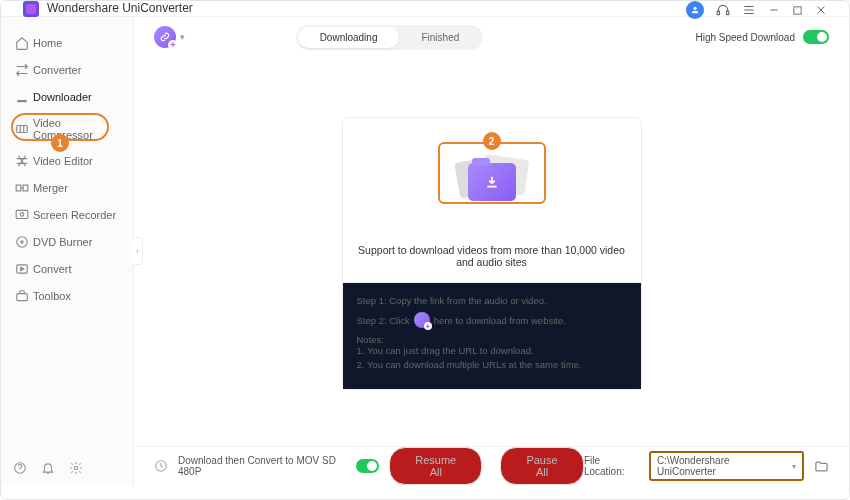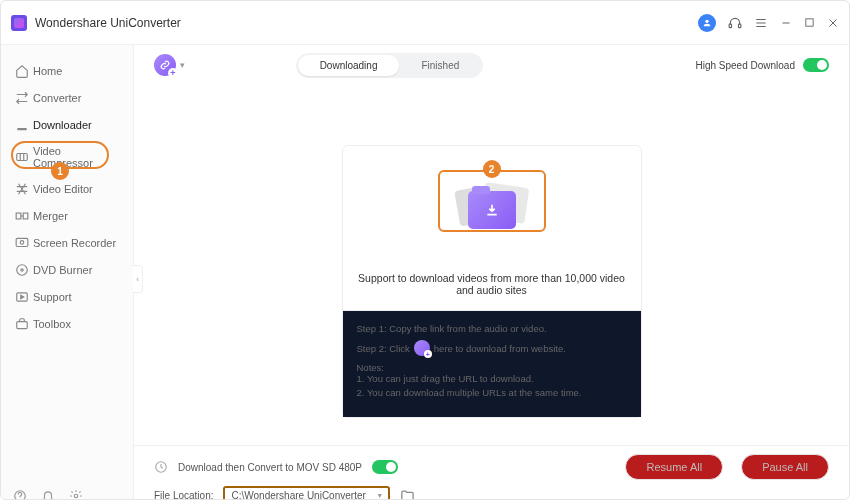--- a/index.html
+++ b/index.html
@@ -1,17 +1,17 @@
 <!DOCTYPE html>
 <html><head>
 <meta charset="utf-8">
 <style>
 *{margin:0;padding:0;box-sizing:border-box;font-family:-apple-system,BlinkMacSystemFont,"Segoe UI",Arial,sans-serif}
 body{width:850px;height:500px;background:#fff;overflow:hidden;border:1px solid #e5e5e5;border-radius:6px;position:relative}
-.titlebar{height:44px;display:flex;align-items:center;padding:0 10px;border-bottom:1px solid #f0f0f0}
+.titlebar{height:16px;display:flex;align-items:flex-start;padding:0 22px;border-bottom:1px solid #f0f0f0}
 .titlebar .logo{width:16px;height:16px;background:#6b4ce6;border-radius:3px;margin-right:8px;position:relative}
 .titlebar .logo::after{content:"";position:absolute;inset:3px;background:linear-gradient(135deg,#8b6ff0,#d946ef);border-radius:2px}
 .titlebar .title{font-size:12px;color:#333;flex:1}
 .titlebar .right{display:flex;align-items:center;gap:12px}
 .titlebar .avatar{width:18px;height:18px;border-radius:50%;background:#3b82f6;display:flex;align-items:center;justify-content:center}
 .titlebar .avatar svg{width:10px;height:10px}
 .titlebar .icon-btn{cursor:pointer;color:#666;display:flex;align-items:center}
 .main{display:flex;height:calc(100% - 30px)}
 .sidebar{width:133px;background:#fbfbfb;border-right:1px solid #f0f0f0;padding-top:12px;position:relative}
 .nav-item{display:flex;align-items:center;gap:4px;padding:6px 14px;font-size:11px;color:#666;cursor:pointer;margin:1px 0;position:relative}
@@ -44,21 +44,21 @@
 .folder-front{position:absolute;width:48px;height:38px;background:linear-gradient(135deg,#a78bfa,#8b5cf6);border-radius:5px;left:11px;top:10px;display:flex;align-items:center;justify-content:center}
 .folder-front::before{content:"";position:absolute;top:-5px;left:4px;width:18px;height:8px;background:#a78bfa;border-radius:3px 3px 0 0}
 .folder-front svg{width:16px;height:16px}
 .support-text{font-size:10.5px;color:#333;text-align:center;padding:6px 14px 14px;border-bottom:1px solid #ececec}
 .steps{padding:12px 14px 16px;background:#0f172a}
 .step{font-size:9.5px;color:#666;margin-bottom:6px;display:flex;align-items:center;gap:4px;flex-wrap:wrap}
 .mini-paste{width:16px;height:16px;border-radius:50%;background:linear-gradient(135deg,#a78bfa,#8b5cf6);display:inline-flex;align-items:center;justify-content:center;position:relative;vertical-align:middle}
 .mini-paste::after{content:"+";position:absolute;right:-2px;bottom:-2px;width:8px;height:8px;background:#fff;border-radius:50%;font-size:7px;color:#8b5cf6;display:flex;align-items:center;justify-content:center;font-weight:bold}
 .note-title{font-size:9.5px;color:#666;margin-top:4px;margin-bottom:0}
 .note{font-size:9.5px;color:#666;margin-bottom:3px}
-.footer{border-top:1px solid #f0f0f0;padding:8px 20px;display:flex;flex-direction:column;gap:6px}
+.footer{border-top:1px solid #f0f0f0;padding:0 20px;display:flex;}
 .footer-row{display:flex;align-items:center;gap:10px;font-size:10px;color:#555}
 .history-icon{color:#aaa;cursor:pointer;display:flex}
 .location-select{display:flex;align-items:center;border:2px solid #a16207;border-radius:3px;padding:2px 6px;font-size:10px;color:#555;gap:12px;cursor:pointer}
 .folder-icon{color:#888;cursor:pointer;display:flex}
 .ghost-btn{margin-left:auto;padding:6px 20px;border:1px solid #e5e5e5;border-radius:16px;font-size:11px;color:#bbb;background:#b91c1c;cursor:not-allowed}
 .ghost-btn+.ghost-btn{margin-left:8px}
 .bottom-icons{position:absolute;left:12px;bottom:10px;display:flex;gap:14px;color:#999}
 .bottom-icons span{cursor:pointer;display:flex}
 .collapse-handle{position:absolute;left:-1px;top:50%;transform:translateY(-50%);width:10px;height:28px;background:#fff;border:1px solid #eee;border-left:none;border-radius:0 4px 4px 0;display:flex;align-items:center;justify-content:center;font-size:8px;color:#999;cursor:pointer}
 </style>
@@ -179,21 +179,21 @@
         </span>
         <span>DVD Burner</span>
       </div>
     <div class="nav-item">
         <span class="nicon">
           <svg width="14" height="14" viewBox="0 0 24 24" fill="none" stroke="currentColor" stroke-width="2">
             <rect x="3" y="5" width="18" height="14" rx="2"></rect>
             <path d="M10 9l5 3-5 3z" fill="currentColor"></path>
           </svg>
         </span>
-        <span>Support</span>
+        <span>Convert</span>
       </div>
     <div class="nav-item">
         <span class="nicon">
           <svg width="14" height="14" viewBox="0 0 24 24" fill="none" stroke="currentColor" stroke-width="2">
             <rect x="3" y="8" width="18" height="12" rx="2"></rect>
             <path d="M8 8V5a2 2 0 012-2h4a2 2 0 012 2v3"></path>
           </svg>
         </span>
         <span>Toolbox</span>
       </div>

